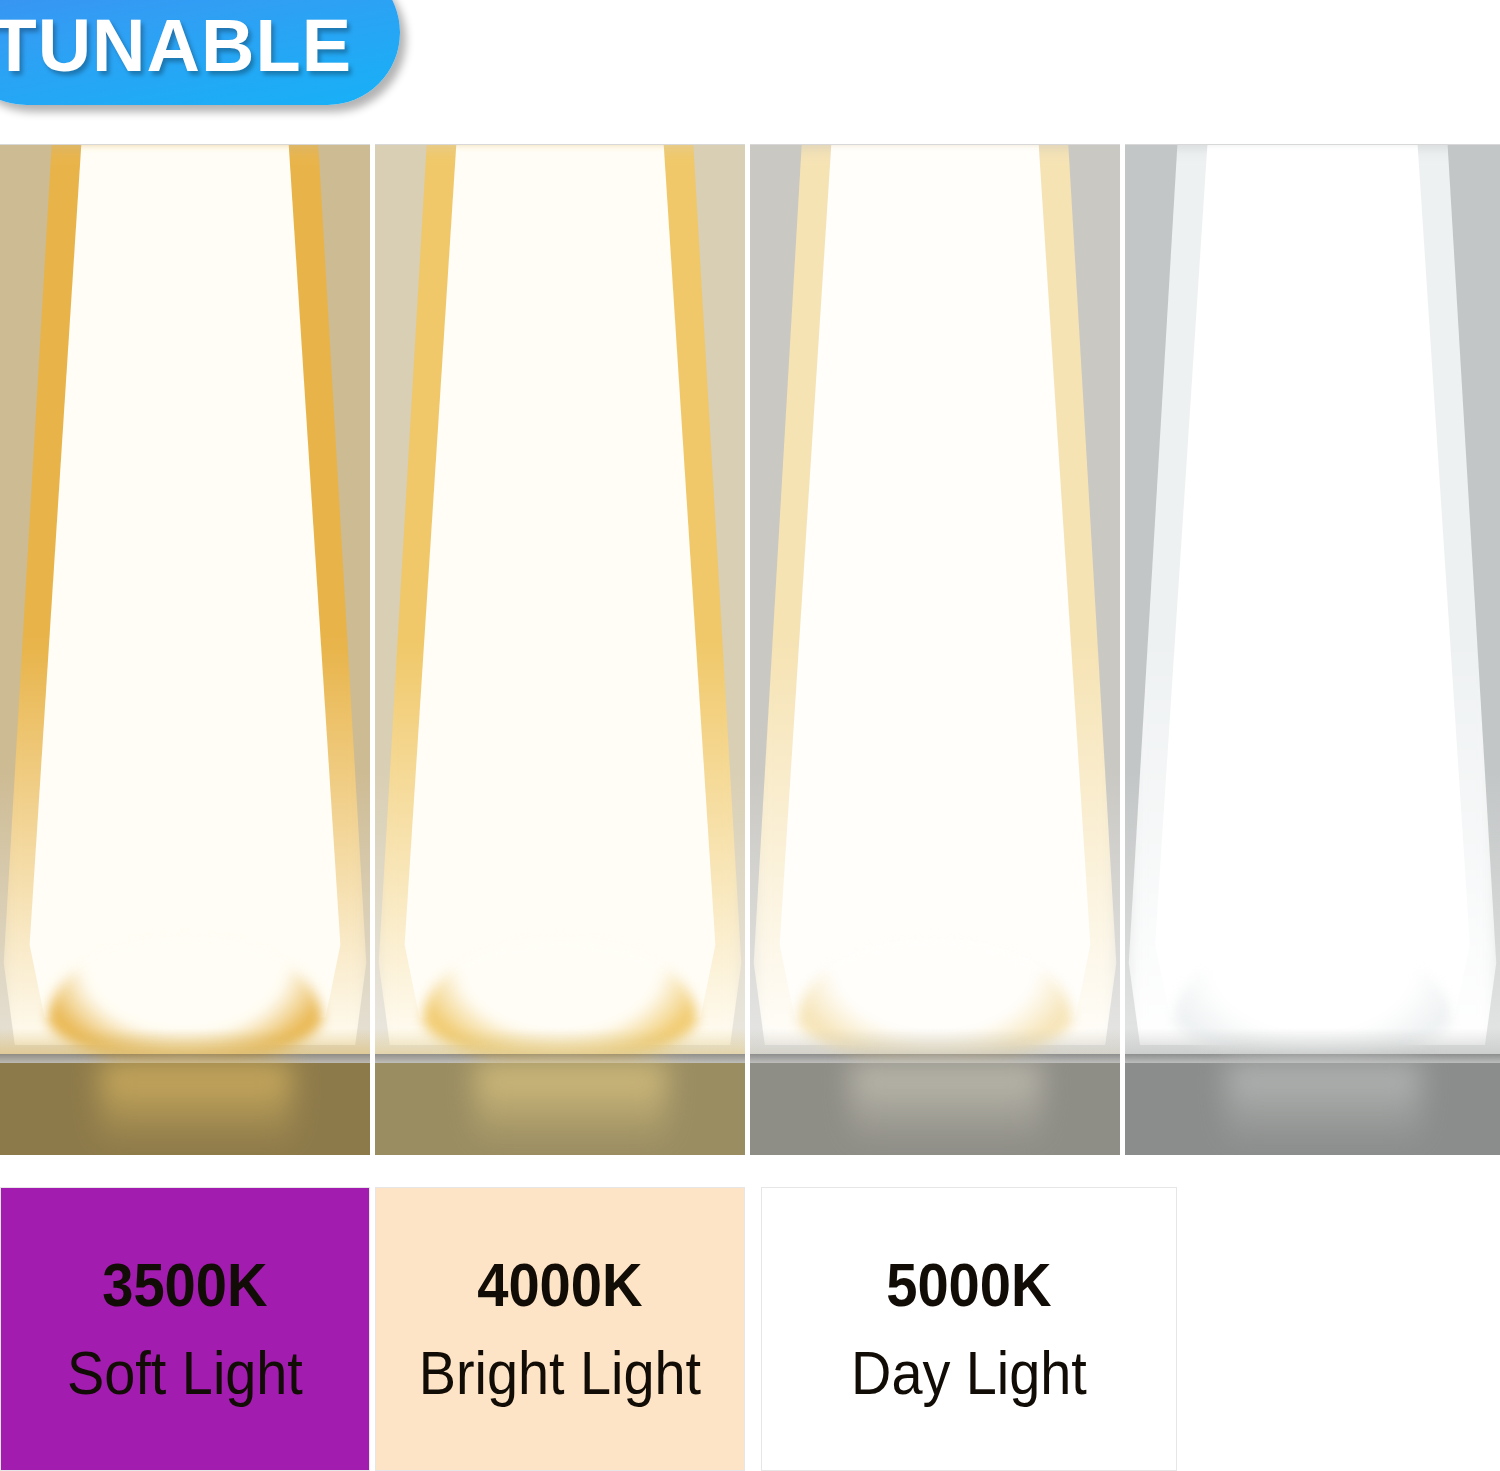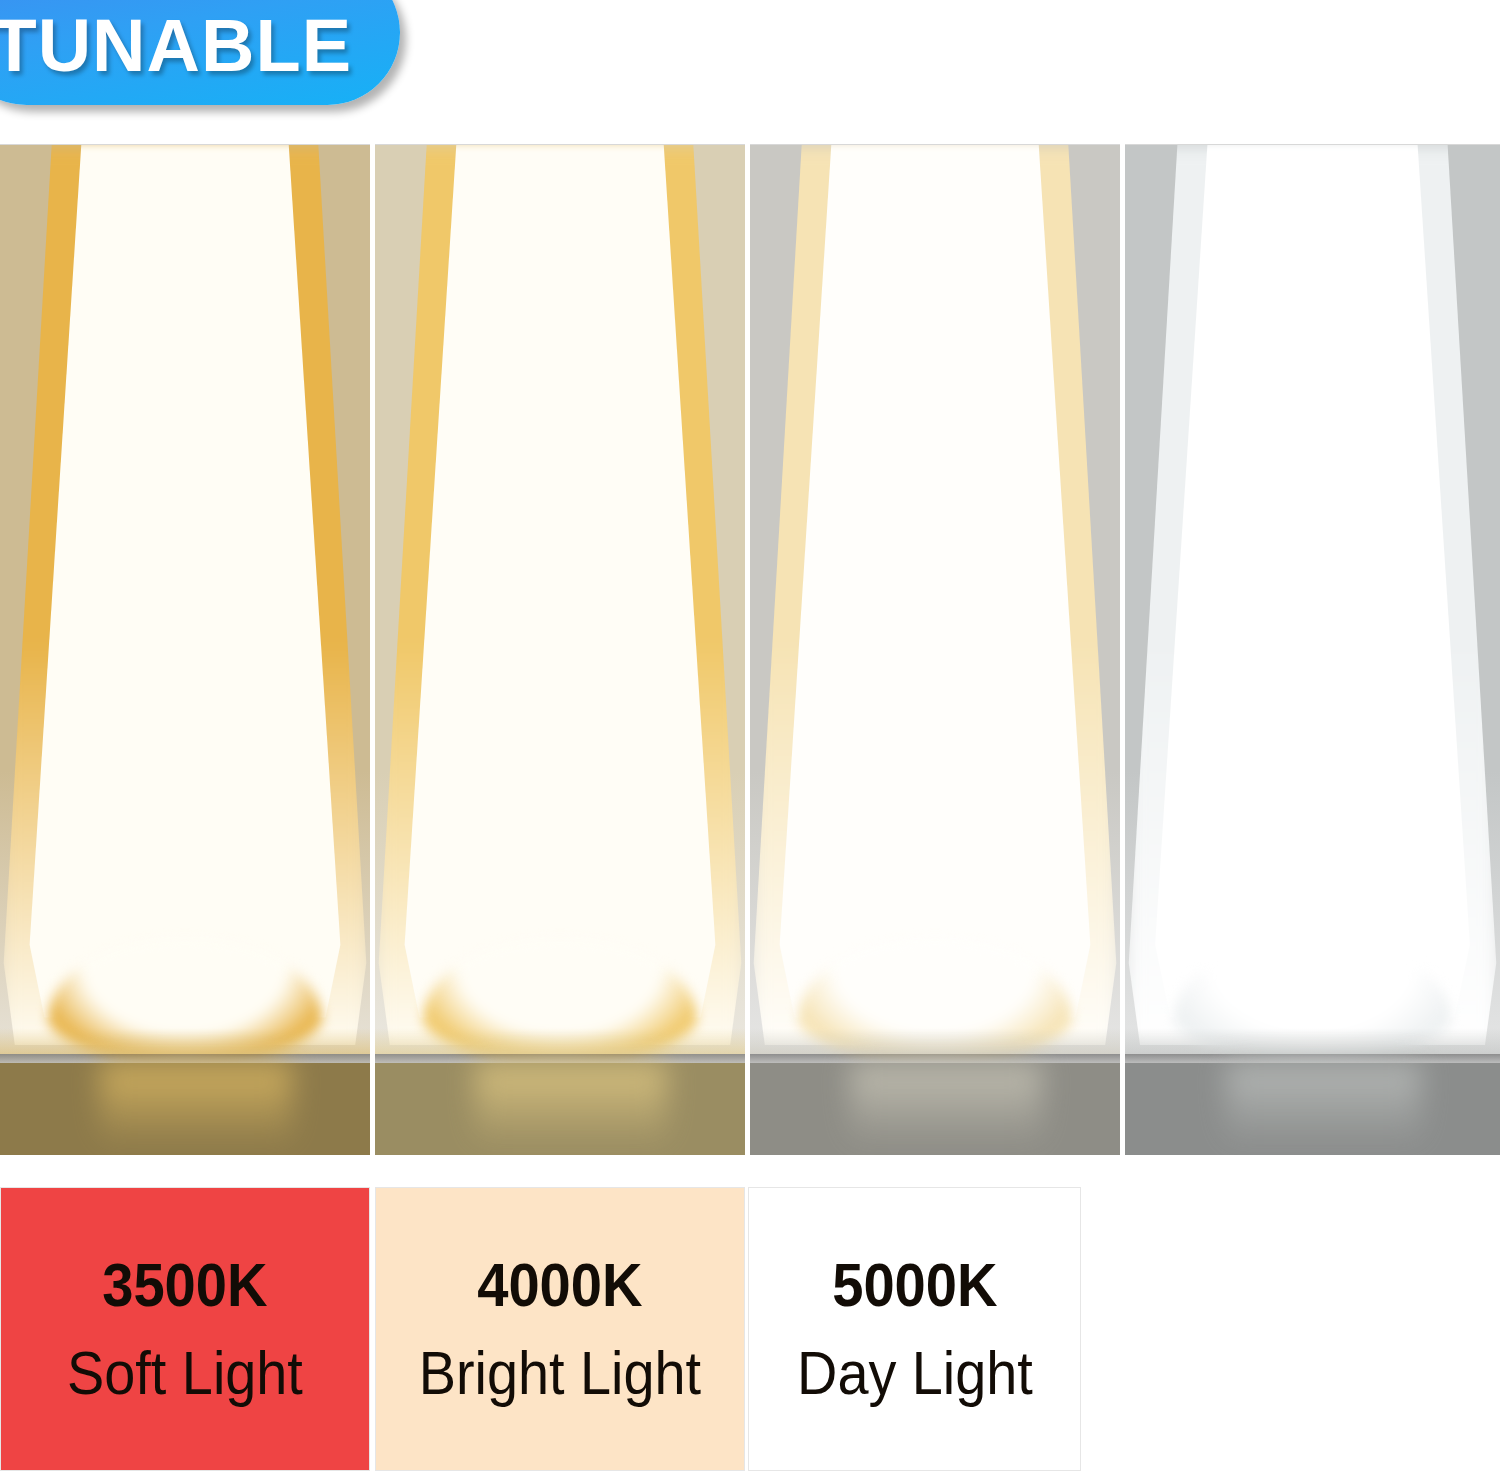--- a/index.html
+++ b/index.html
@@ -76,22 +76,22 @@
     display:flex;
   }
   .swatch{
     position:relative;box-sizing:border-box;
     display:flex;flex-direction:column;
     align-items:center;justify-content:center;
     border:1px solid #e6e6e6;
   }
   .s1{width:370px;margin-right:5px;}
   .s2{width:370px;margin-right:5px;}
-  .s3{width:370px;margin-right:3px;}
-  .s4{width:333px;align-items:center;}
+  .s3{width:370px;margin-right:16px;}
+  .s4{width:416px;align-items:center;}
   .kelvin{
     font-family:"Liberation Sans Narrow","Liberation Sans", sans-serif;
     font-weight:bold;font-size:61px;color:#120c06;
     line-height:1;margin-bottom:26px;letter-spacing:0px;
     transform:scaleX(0.92);
   }
   .mood{
     font-family:"Liberation Sans Narrow","Liberation Sans", sans-serif;
     font-weight:normal;font-size:62px;color:#120c06;
     line-height:1;letter-spacing:0px;
@@ -159,21 +159,21 @@
     <div class="floor-edge" style="background: linear-gradient(rgba(0, 0, 0, 0.38) 0%, rgba(0, 0, 0, 0.18) 100%);"></div>
     <div class="floor" style="background: linear-gradient(rgb(139, 141, 140) 0%, rgb(139, 141, 140) 100%);"></div>
     <div class="floor-glow" style="background: linear-gradient(rgb(185, 188, 186) 0%, rgba(255, 255, 255, 0) 92%); filter: blur(14px); opacity: 0.9;"></div>
   </div>
 
 </div>
 
 <div class="swatch-row">
 
 
-  <div class="swatch s2" style="background: #ef4444;">
+  <div class="swatch s2" style="background: #a21caf;">
     <div class="kelvin" style="color: rgb(18, 12, 6);">3500K</div>
     <div class="mood" style="color: rgb(18, 12, 6);">Soft Light</div>
   </div>
 
   <div class="swatch s3" style="background: rgb(253, 228, 198);">
     <div class="kelvin" style="color: rgb(18, 12, 6);">4000K</div>
     <div class="mood" style="color: rgb(18, 12, 6);">Bright Light</div>
   </div>
 
   <div class="swatch s4" style="background: rgb(255, 255, 255);">

